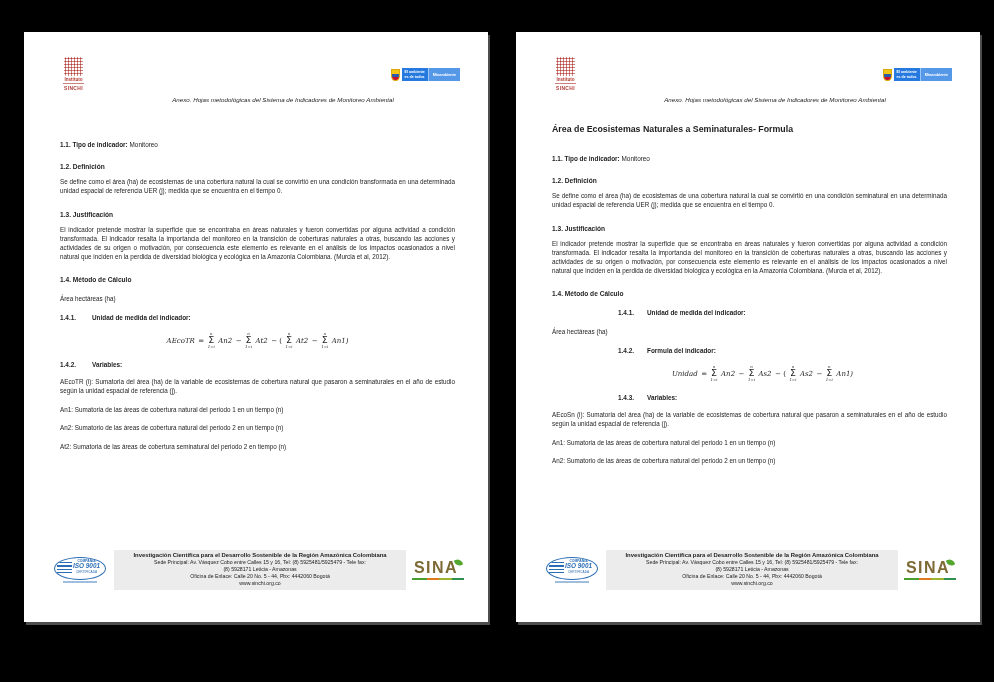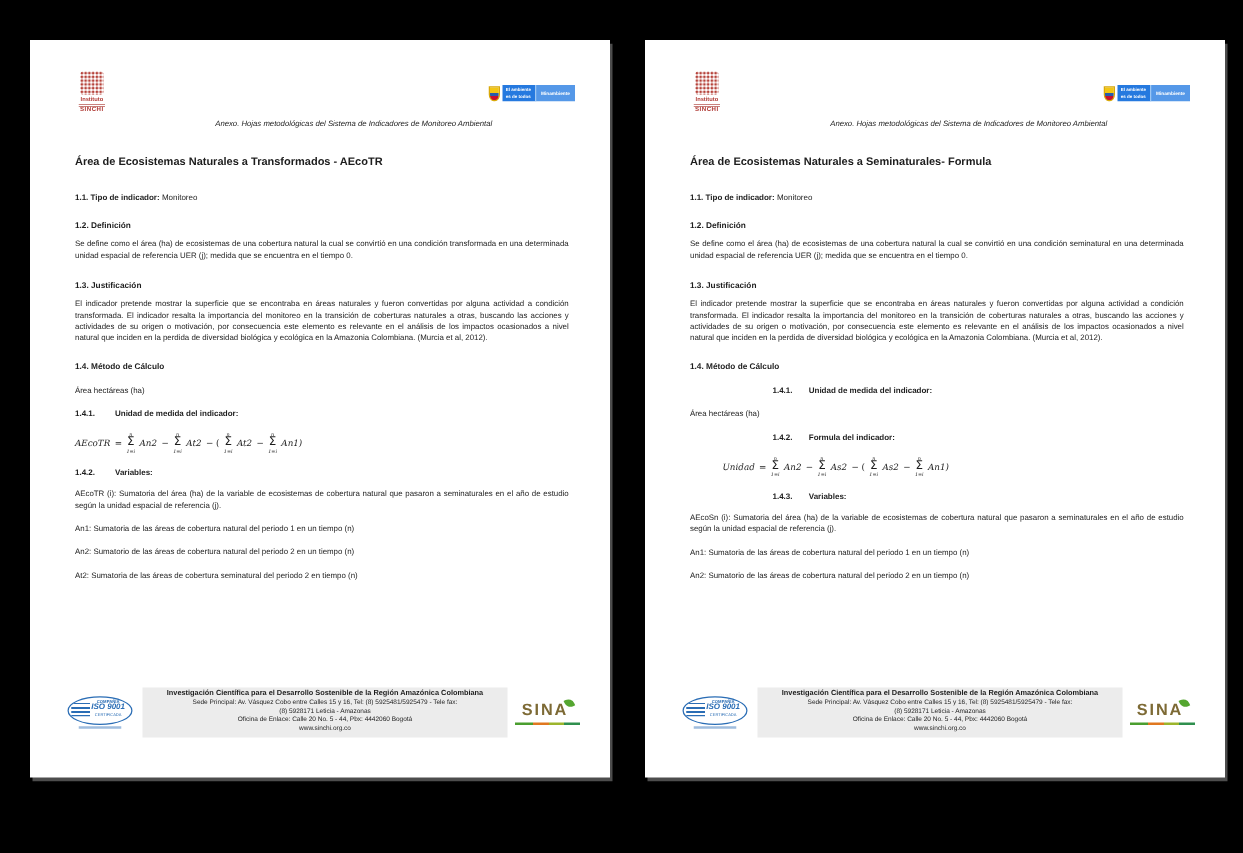--- a/index.html
+++ b/index.html
@@ -45,21 +45,21 @@
   .sec-h{font-size:6.6px;font-weight:bold;margin:15px 0 0;}
   .body-p{font-size:6.3px;line-height:8.9px;text-align:justify;margin:8px 0 0;}
   .area-line{font-size:6.3px;margin:12px 0 0;}
   .sub-h{font-size:6.4px;font-weight:bold;margin:12px 0 0;}
   .sub-num{margin-right:16px;}
   .indent{margin-left:66px;}
   .indent .sub-num{margin-right:13px;}
   .var-p{font-size:6.3px;line-height:8.9px;text-align:justify;margin:10px 0 0;}
 
   
-  .formula{display:flex;align-items:center;gap:3.5px;
+  .formula{display:flex;justify-content:center;align-items:center;gap:3.5px;
     font-family:"DejaVu Serif", serif;font-style:italic;font-size:7px;margin:11px 0 2px;}
   .formula.shifted{margin-left:26px;}
   .sigma{display:inline-flex;flex-direction:column;align-items:center;line-height:1;}
   .s-sup,.s-sub{font-size:3.9px;font-style:italic;}
   .s-sym{font-size:9.5px;line-height:8.5px;font-style:normal;font-family:"DejaVu Sans",sans-serif;}
   .f-op{font-style:normal;}
 
   
   .footer{position:absolute;left:28px;right:24px;bottom:32px;display:flex;gap:6px;align-items:center;}
   .iso{width:56px;flex:0 0 auto;text-align:center;color:#2a6db5;}
@@ -69,21 +69,21 @@
     background:repeating-linear-gradient(#2a6db5 0 1.4px, transparent 1.4px 3.4px);}
   .iso-txt{position:absolute;left:14px;right:1px;top:1.5px;}
   .iso-l1{font-size:3.4px;line-height:4px;font-weight:bold;}
   .iso-l2{font-size:6.4px;line-height:6.8px;font-weight:bold;font-style:italic;}
   .iso-l3{font-size:3.2px;line-height:4px;}
   .iso-note{width:34px;height:1.6px;background:#2a6db5;opacity:.45;margin:1.5px auto 0;}
   .footer-center{flex:1;background:#ececec;text-align:center;padding:2px 5px 3px;
     font-size:5.2px;line-height:7px;}
   .f-org{font-weight:bold;font-size:5.9px;line-height:7.5px;}
   .sina{width:52px;flex:0 0 auto;text-align:center;}
-  .sina-text{font-size:13px;font-weight:bold;color:#7d6a35;letter-spacing:1.5px;
+  .sina-text{font-size:16px;font-weight:bold;color:#7d6a35;letter-spacing:1.5px;
     line-height:12px;display:inline-block;position:relative;}
   .leaf{display:inline-block;width:7px;height:7px;background:#55a630;
     border-radius:0 75% 0 75%;transform:rotate(-25deg);margin-left:-3px;vertical-align:top;}
   .sina-bar{height:2.6px;margin-top:.5px;
     background:linear-gradient(90deg,#4a9e2f 0 28%,#e07820 28% 52%,#9cb52c 52% 76%,#2f8f4e 76% 100%);}
 </style>
 </head>
 <body>
 
 <div class="page" id="page-left">
@@ -102,21 +102,20 @@
         <span>El ambiente</span>
         <span>es de todos</span>
       </span>
       <span class="mb-right">Minambiente</span>
     </span>
   </div>
 
   <div class="header-note">Anexo. Hojas metodológicas del Sistema de Indicadores de Monitoreo Ambiental</div>
 
   <div class="content">
-    <h1 class="doc-title">Área de Ecosistemas Naturales a Transformados - AEcoTR</h1>
 
     <p class="s11">
       <span class="lbl">1.1. Tipo de indicador:</span>
       <span>Monitoreo</span>
     </p>
 
     <h3 class="sec-h">1.2. Definición</h3>
     <p class="body-p">Se define como el área (ha) de ecosistemas de una cobertura natural la cual se convirtió en una condición transformada en una determinada unidad espacial de referencia UER (j); medida que se encuentra en el tiempo 0.</p>
 
     <h3 class="sec-h">1.3. Justificación</h3>

